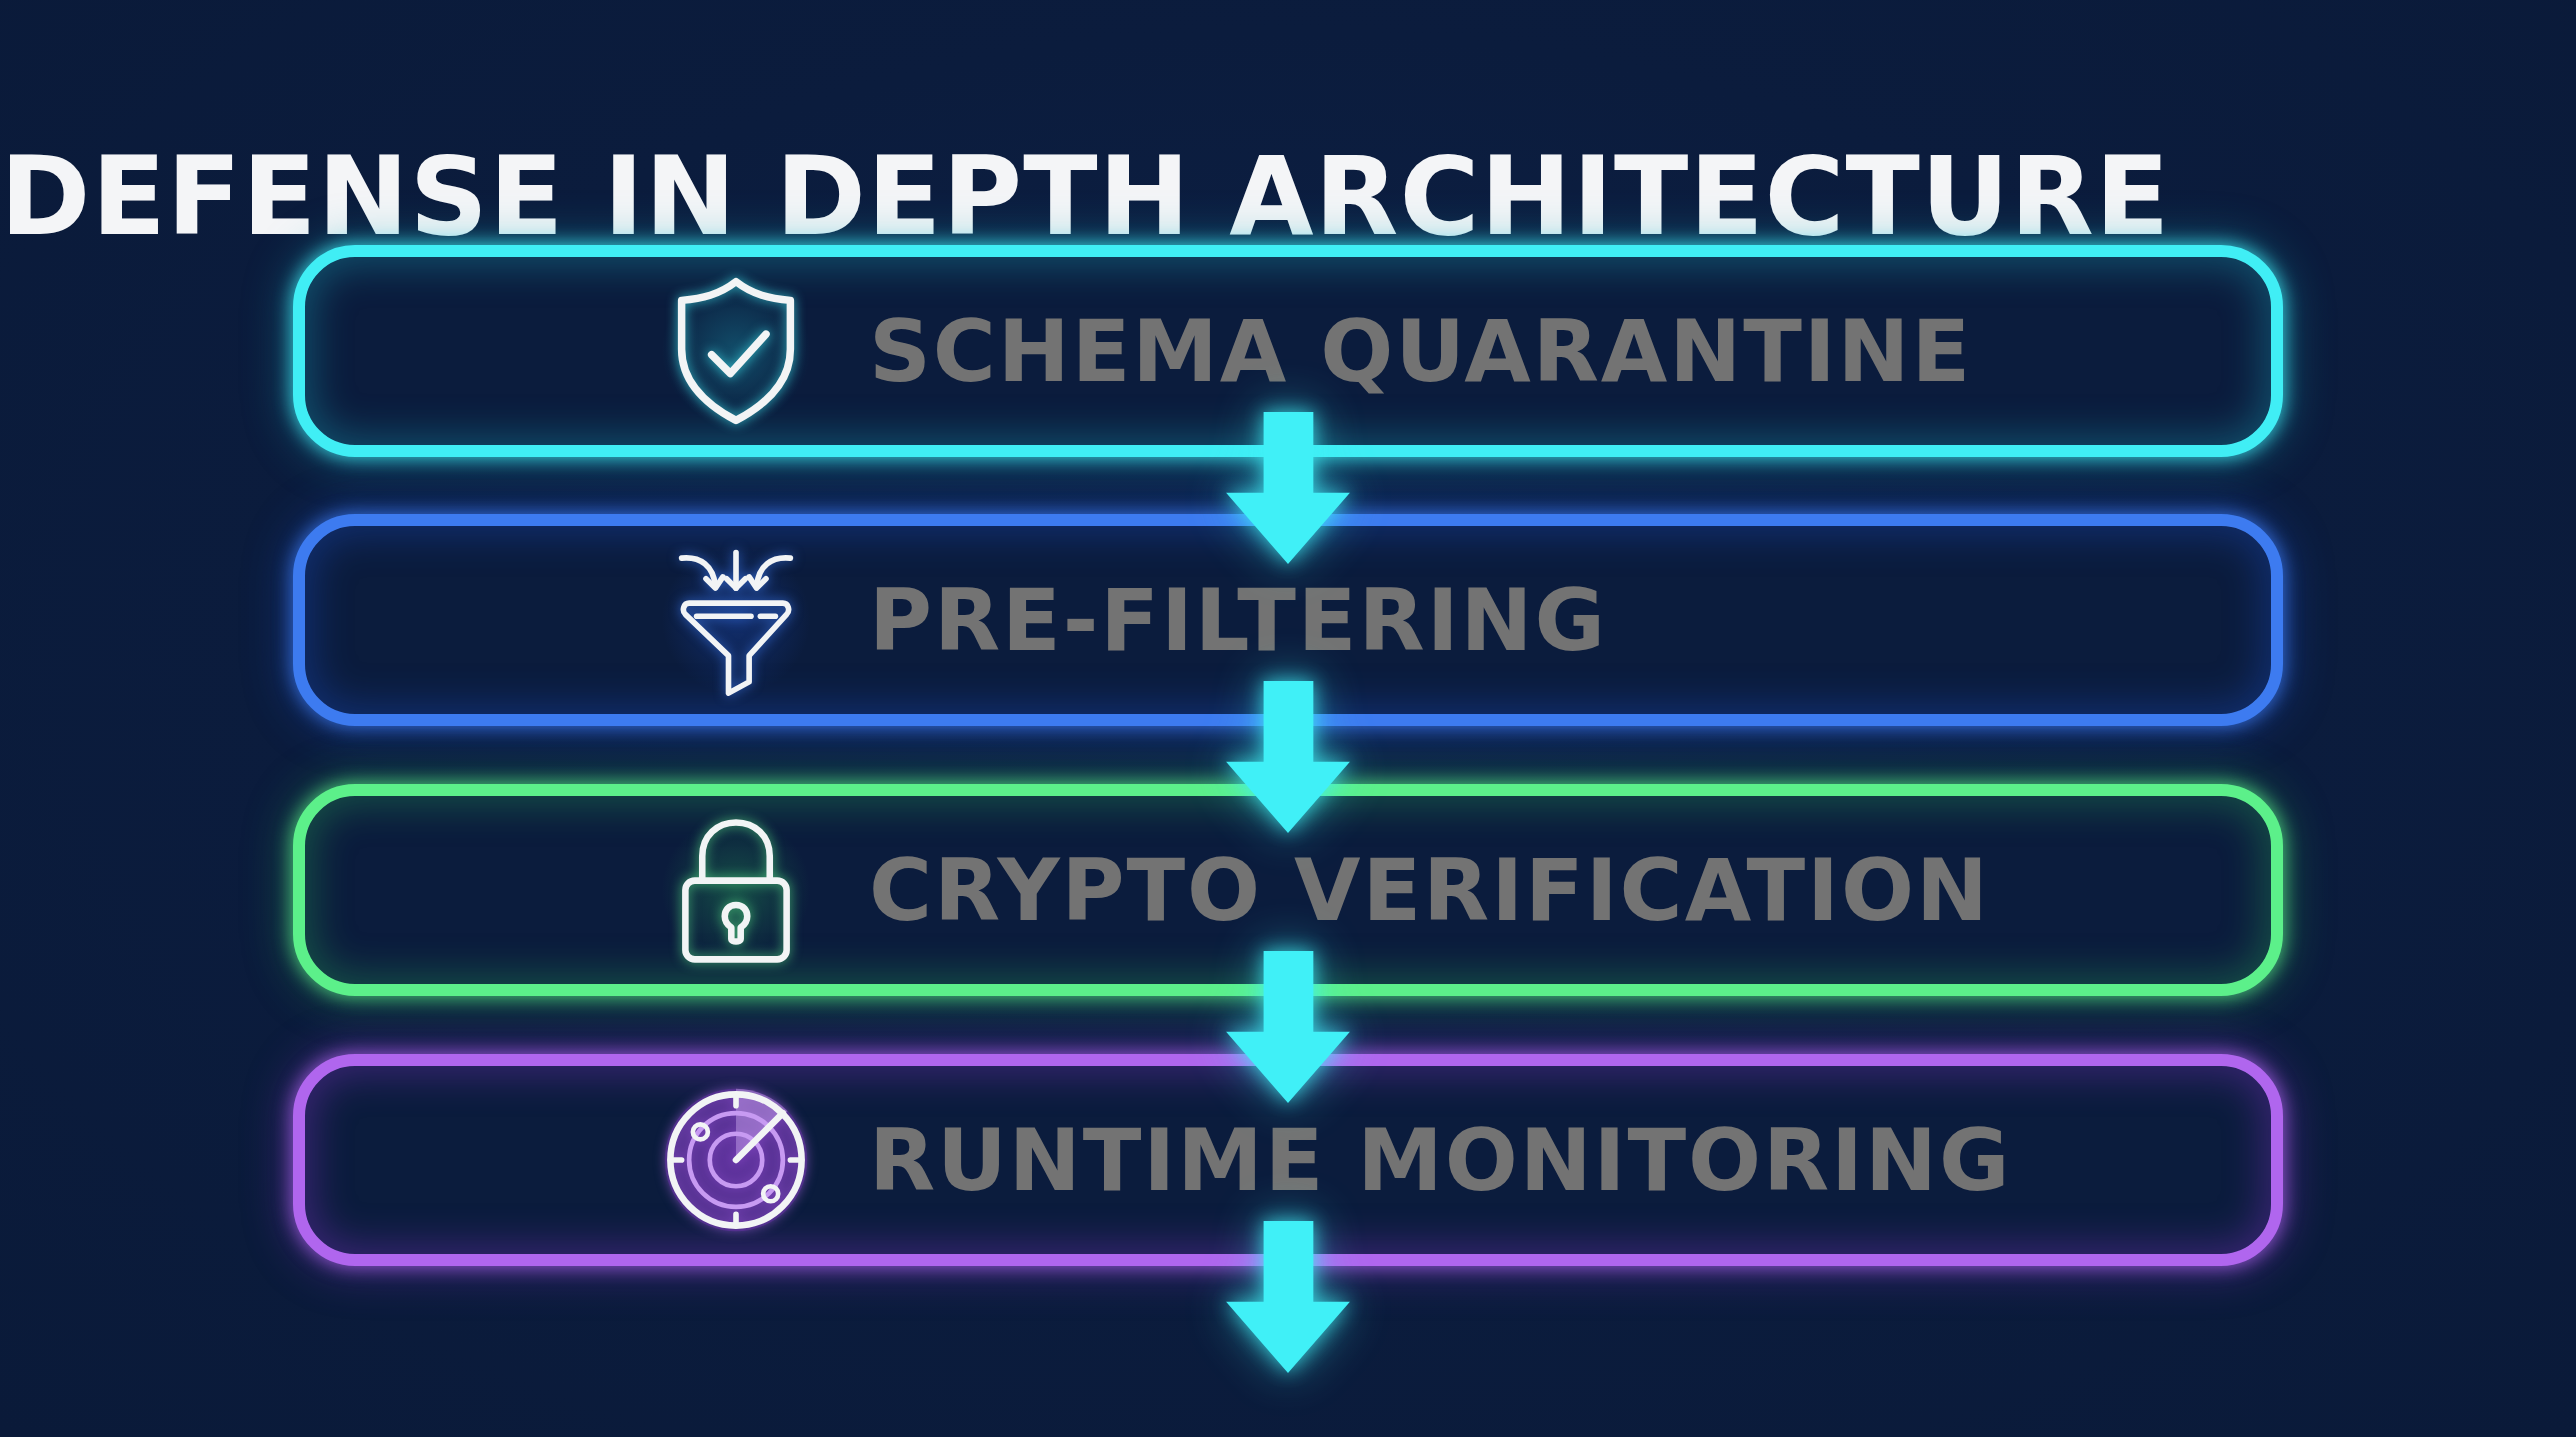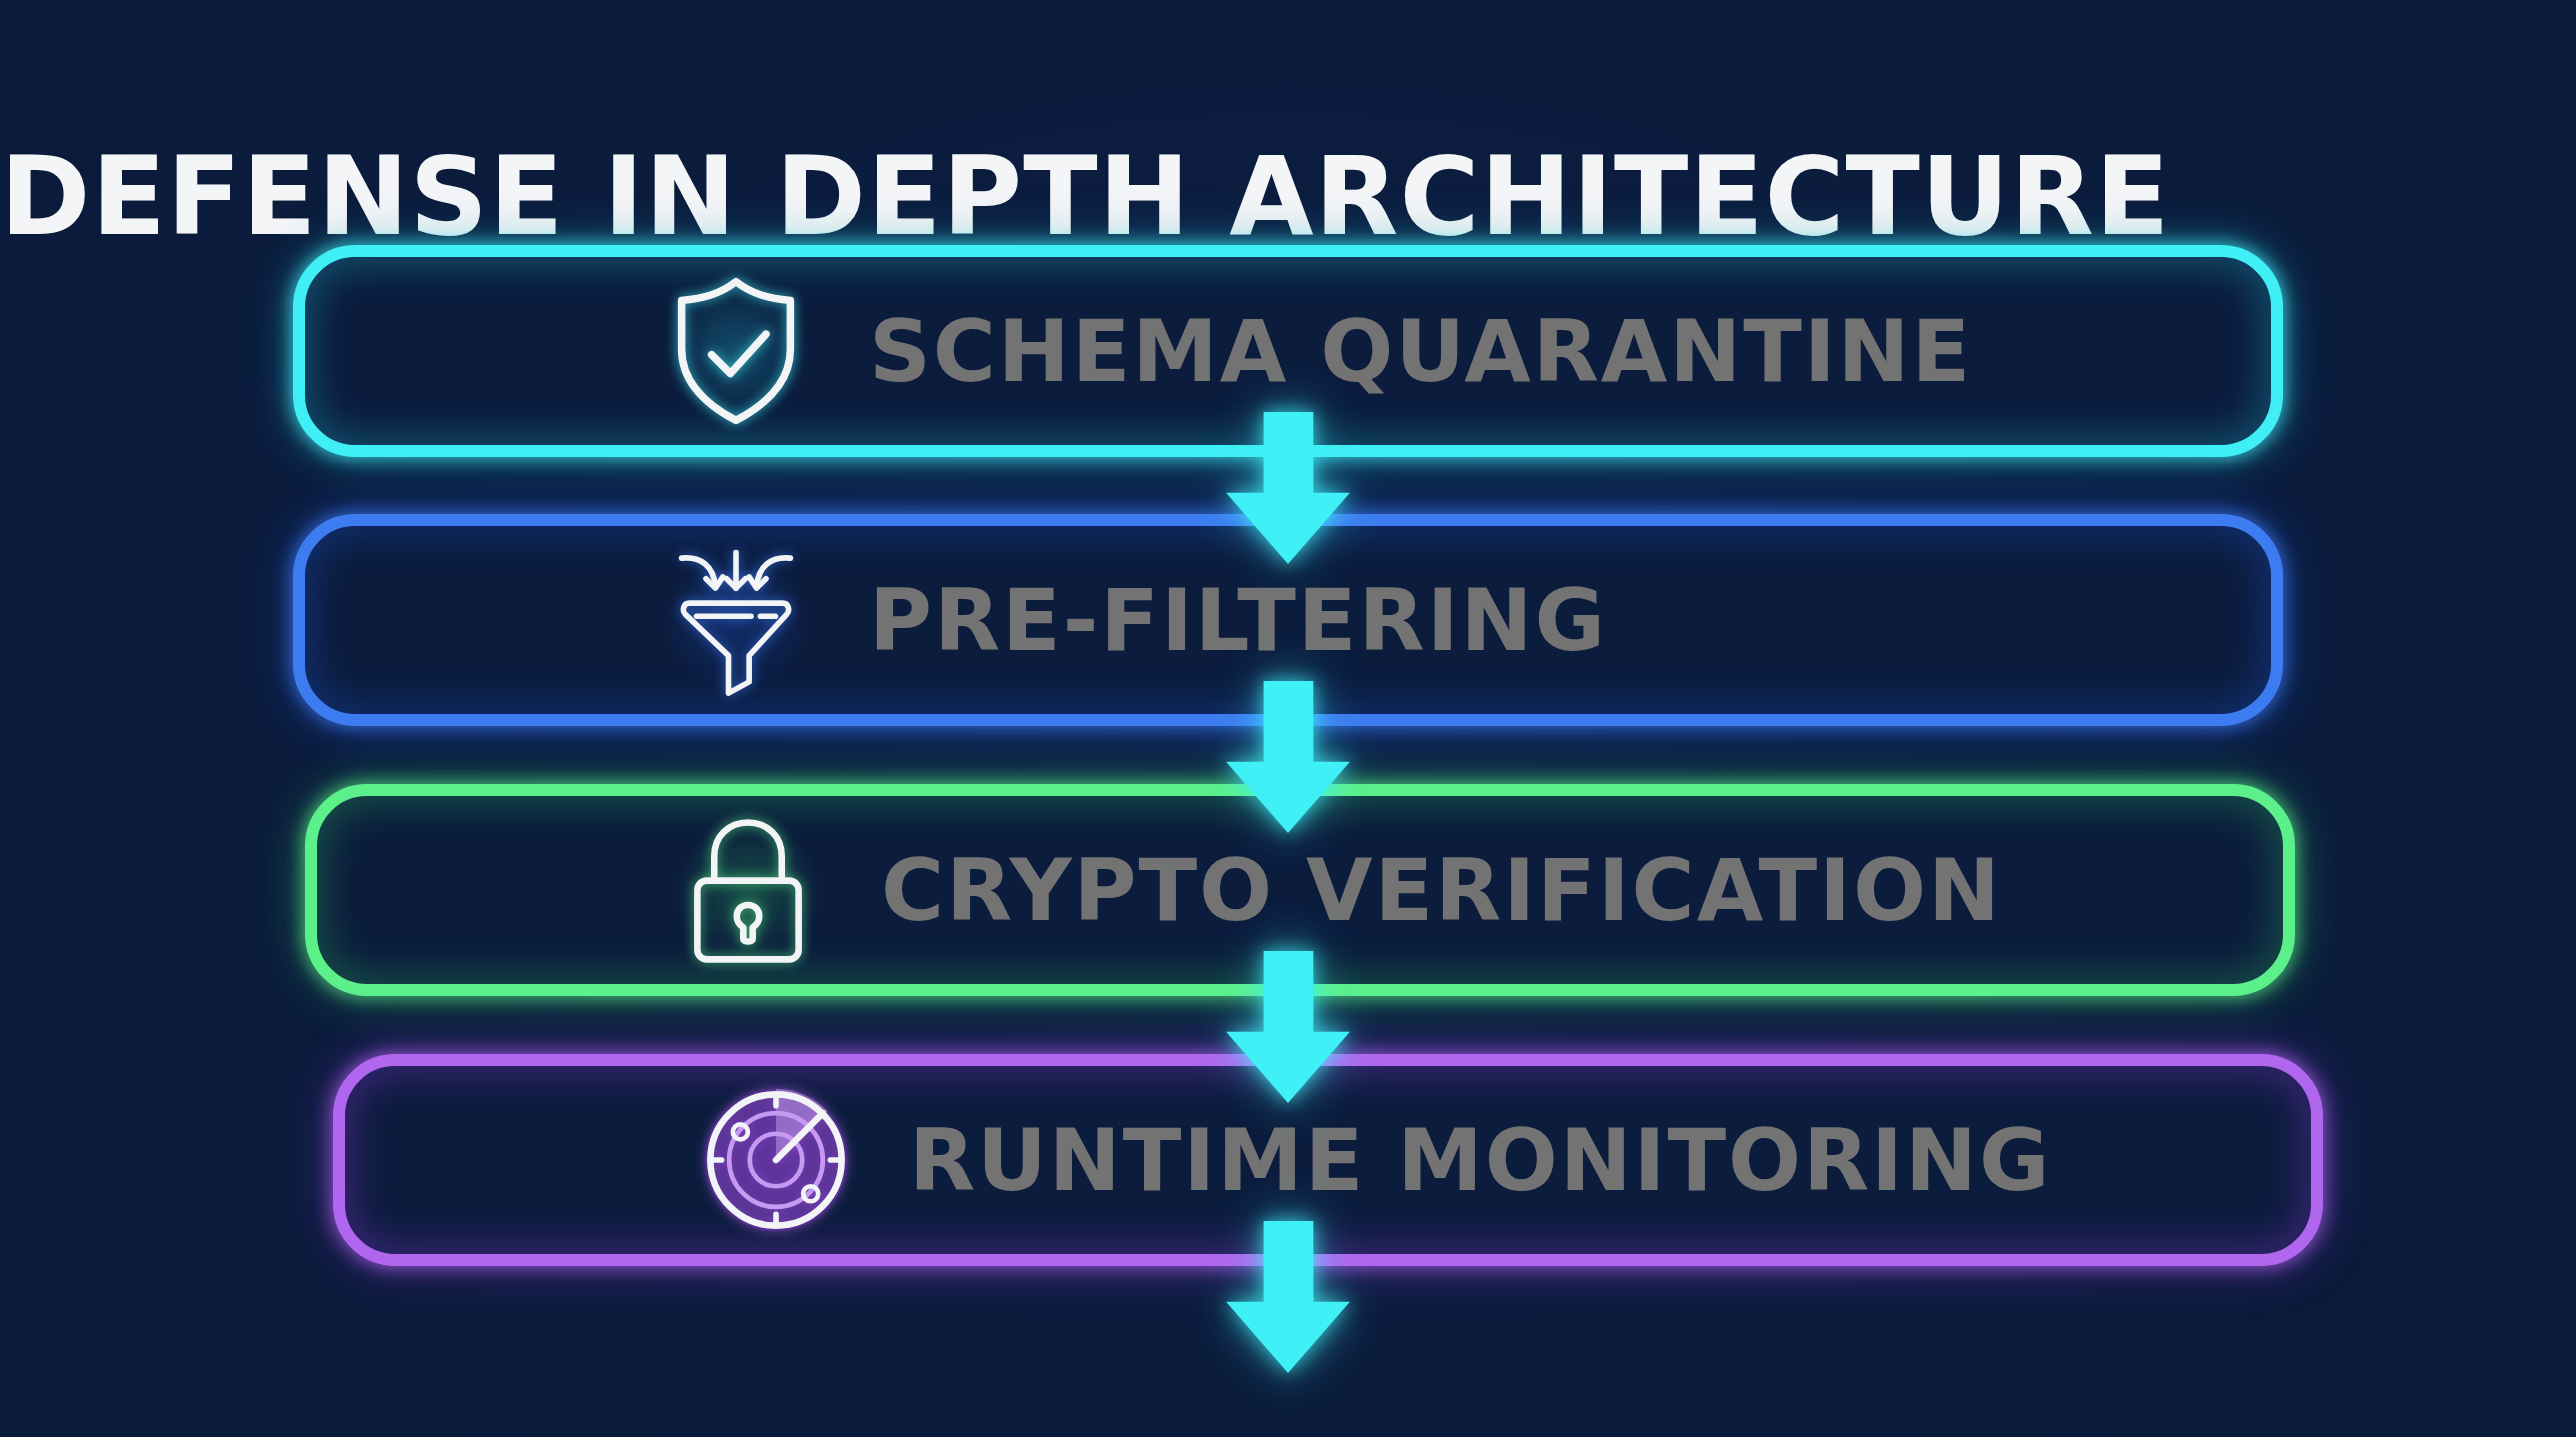--- a/index.html
+++ b/index.html
@@ -108,32 +108,32 @@
       <path d="M138 14 C 118 12, 104 22, 102 44"></path>
       <path d="M94 34 L 102 46 L 112 36"></path>
       <path d="M30 62 L 130 62 C 136 62, 138 70, 134 74 L 94 118 L 94 146 L 72 158 L 72 118 L 26 74 C 22 70, 24 62, 30 62 Z"></path>
       <path d="M38 76 L 96 76"></path>
       <path d="M106 76 L 122 76"></path>
     </svg>
   </div>
   <span class="label">PRE-FILTERING</span>
 </div>
 
-<div class="layer" style="top:784px;margin-left:12px; --c:#5cf08a; --glow:rgba(92,240,138,0.7); --glow2:rgba(40,170,90,0.35);">
+<div class="layer" style="top:784px; --c:#5cf08a; --glow:rgba(92,240,138,0.7); --glow2:rgba(40,170,90,0.35);">
   <div class="icon">
     <svg viewBox="0 0 160 160" fill="none" stroke="#f2f4f5" stroke-width="7" stroke-linecap="round" stroke-linejoin="round">
       <path d="M44 70 L 44 44 C 44 22, 60 8, 80 8 C 100 8, 116 22, 116 44 L 116 70"></path>
       <rect x="26" y="70" width="108" height="84" rx="10"></rect>
       <path d="M80 96 C 72 96, 68 102, 68 108 C 68 114, 72 118, 75 120 L 75 132 C 75 136, 85 136, 85 132 L 85 120 C 88 118, 92 114, 92 108 C 92 102, 88 96, 80 96 Z"></path>
     </svg>
   </div>
   <span class="label">CRYPTO VERIFICATION</span>
 </div>
 
-<div class="layer" style="top:1054px;margin-left:40px; --c:#b066ee; --glow:rgba(176,102,238,0.7); --glow2:rgba(120,50,190,0.4);">
+<div class="layer" style="top:1054px; --c:#b066ee; --glow:rgba(176,102,238,0.7); --glow2:rgba(120,50,190,0.4);">
   <div class="icon">
     <svg viewBox="0 0 160 160" fill="none" stroke-linecap="round">
       <circle cx="80" cy="80" r="76" fill="rgba(120,50,190,0.35)" stroke="none"></circle>
       <path d="M80 80 L 135 28 A 76 76 0 0 0 80 4 Z" fill="rgba(230,200,255,0.35)" stroke="none"></path>
       <circle cx="80" cy="80" r="70" stroke="#f2f4f5" stroke-width="7"></circle>
       <circle cx="80" cy="80" r="50" stroke="#c79af2" stroke-width="5"></circle>
       <circle cx="80" cy="80" r="28" stroke="#c79af2" stroke-width="5"></circle>
       <path d="M80 10 L 80 22 M80 138 L 80 150 M10 80 L 22 80 M138 80 L 150 80" stroke="#f2f4f5" stroke-width="6"></path>
       <path d="M80 80 L 130 30" stroke="#f2f4f5" stroke-width="7"></path>
       <circle cx="42" cy="50" r="8" stroke="#f2f4f5" stroke-width="5"></circle>

